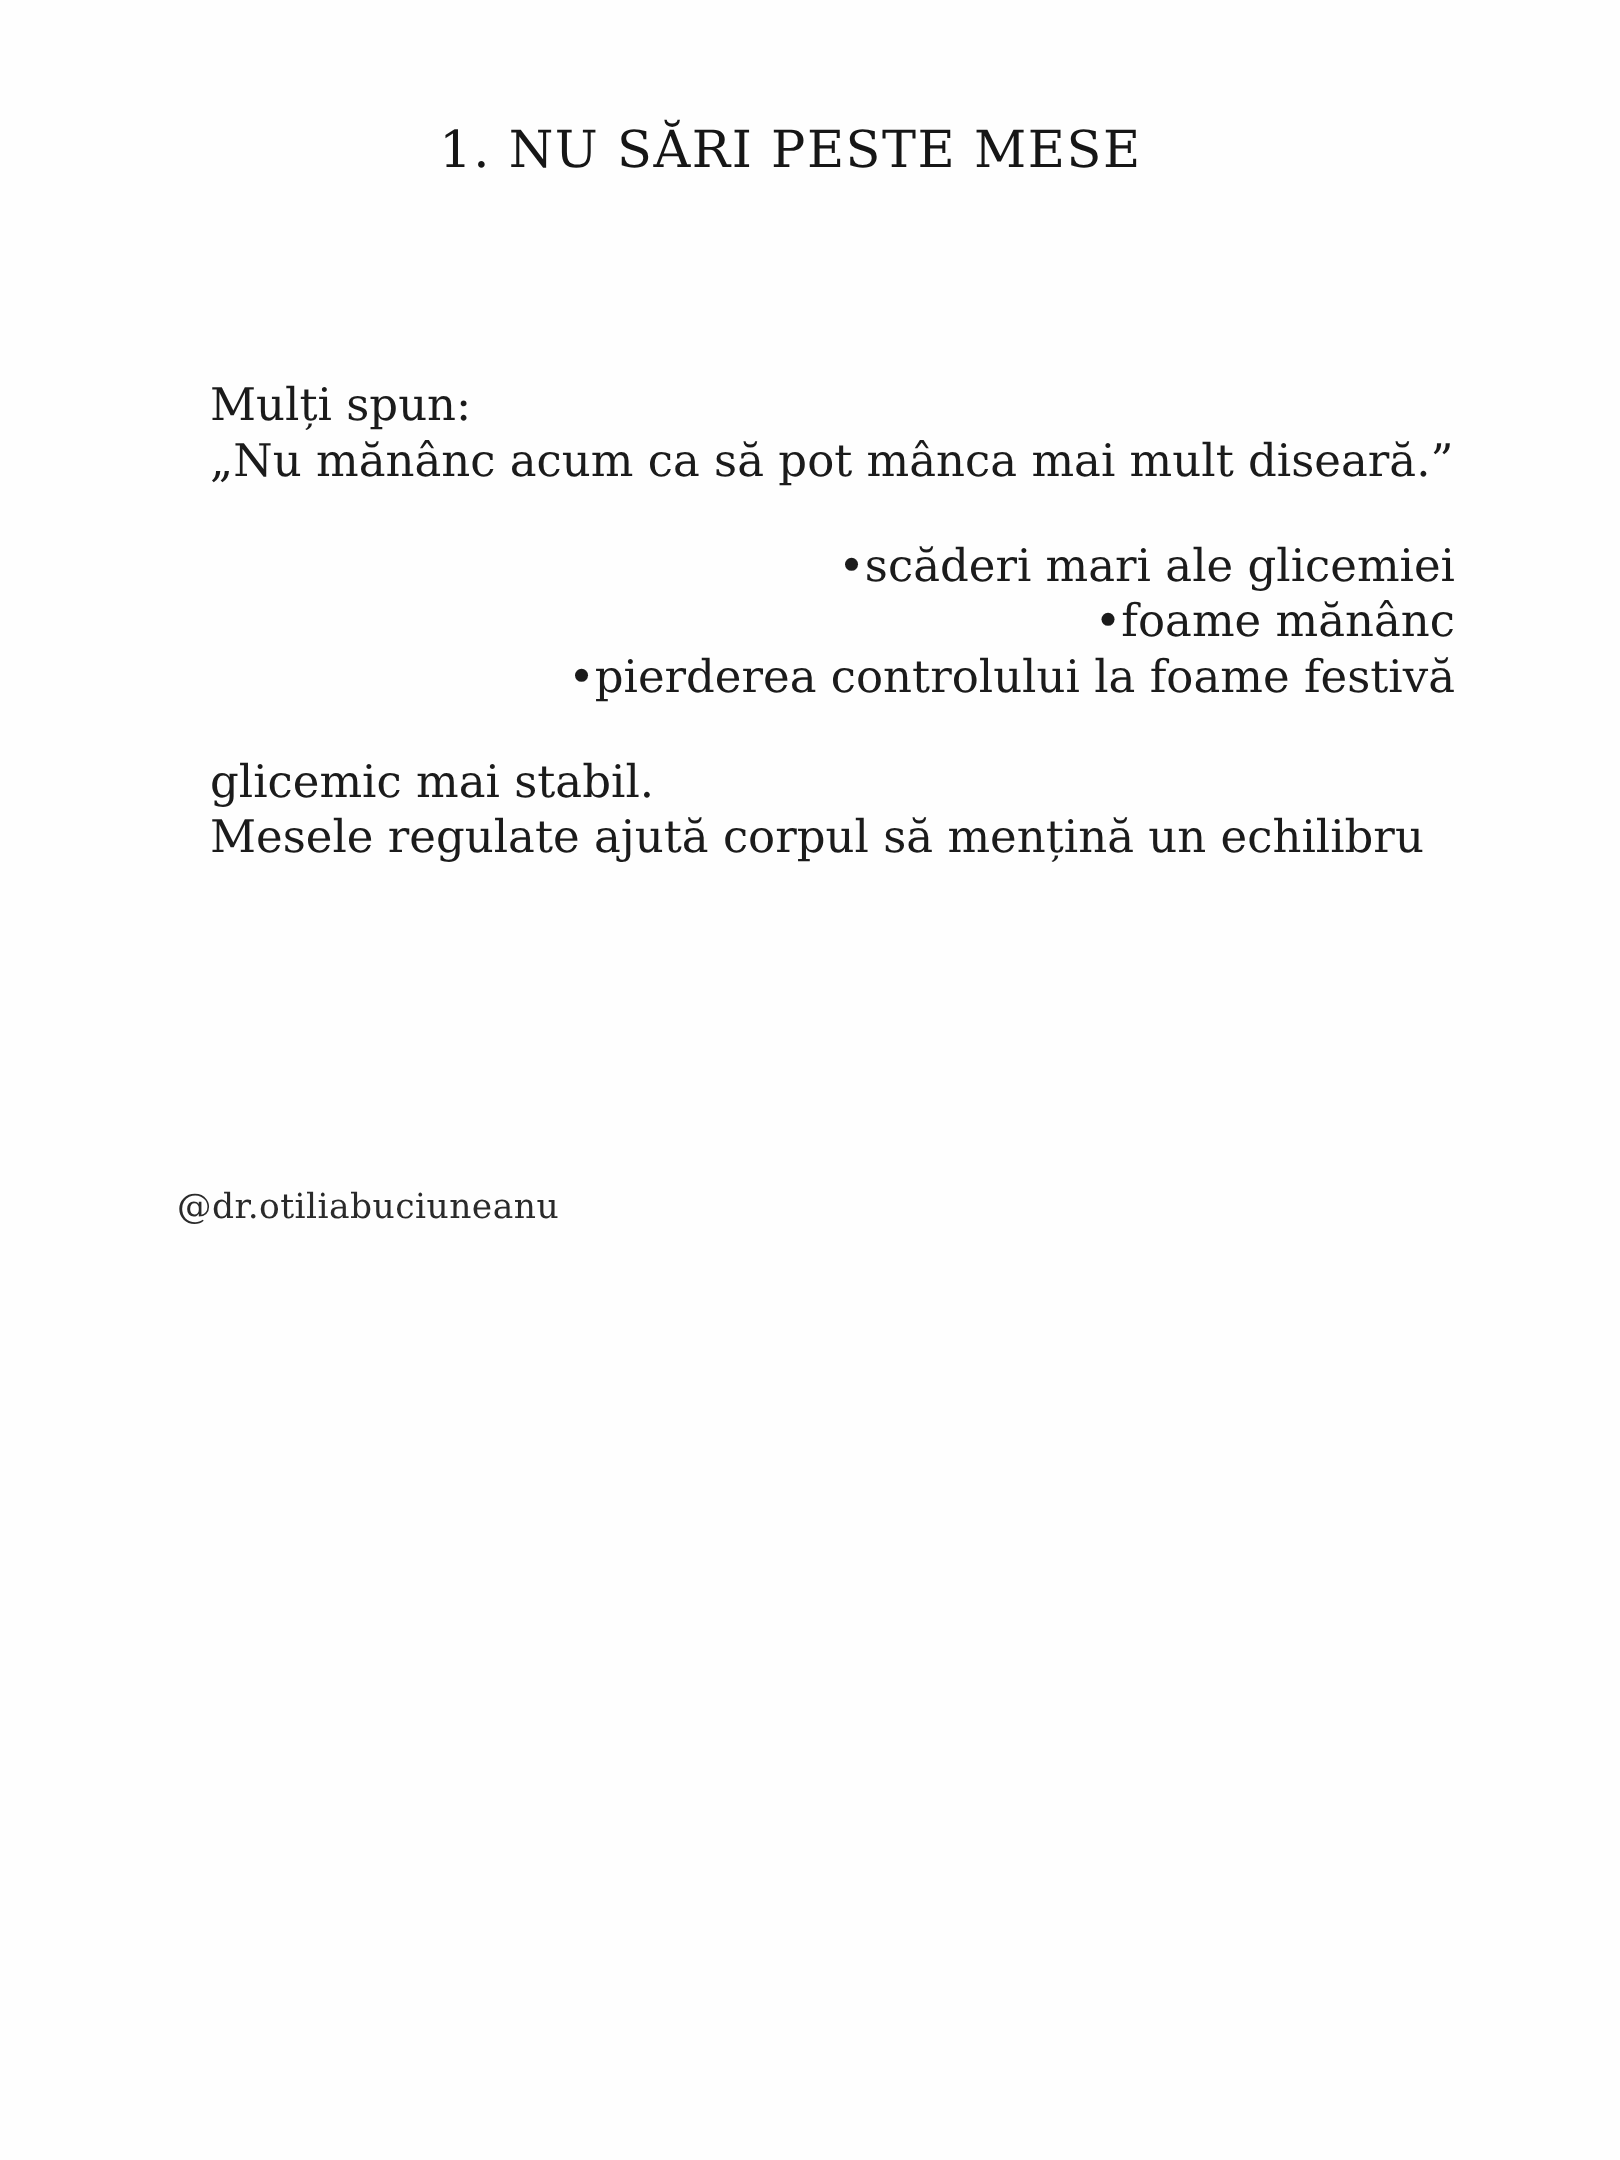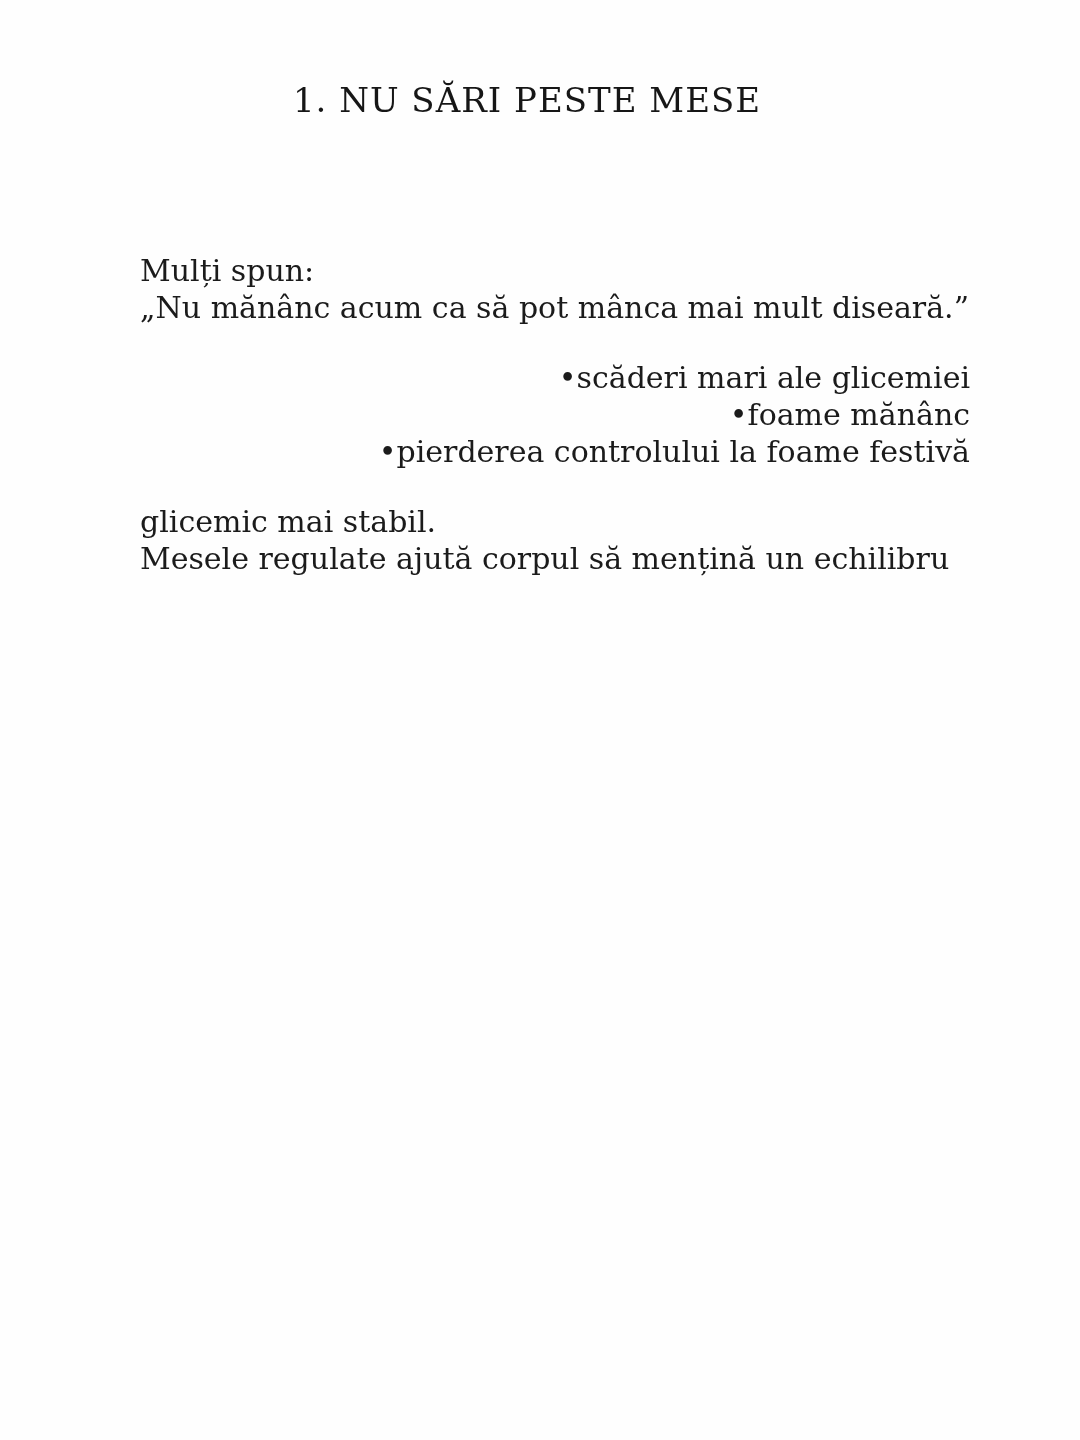--- a/index.html
+++ b/index.html
@@ -92,14 +92,15 @@
       </span>
     </p>
 
     <p class="para">
       <span class="line">glicemic mai stabil.</span>
       <span class="line">Mesele regulate ajută corpul să mențină un echilibru</span>
     </p>
 
   </div>
 
+  <div class="handle">@dr.otiliabuciuneanu</div>
 
 </div>
 
 </body></html>

